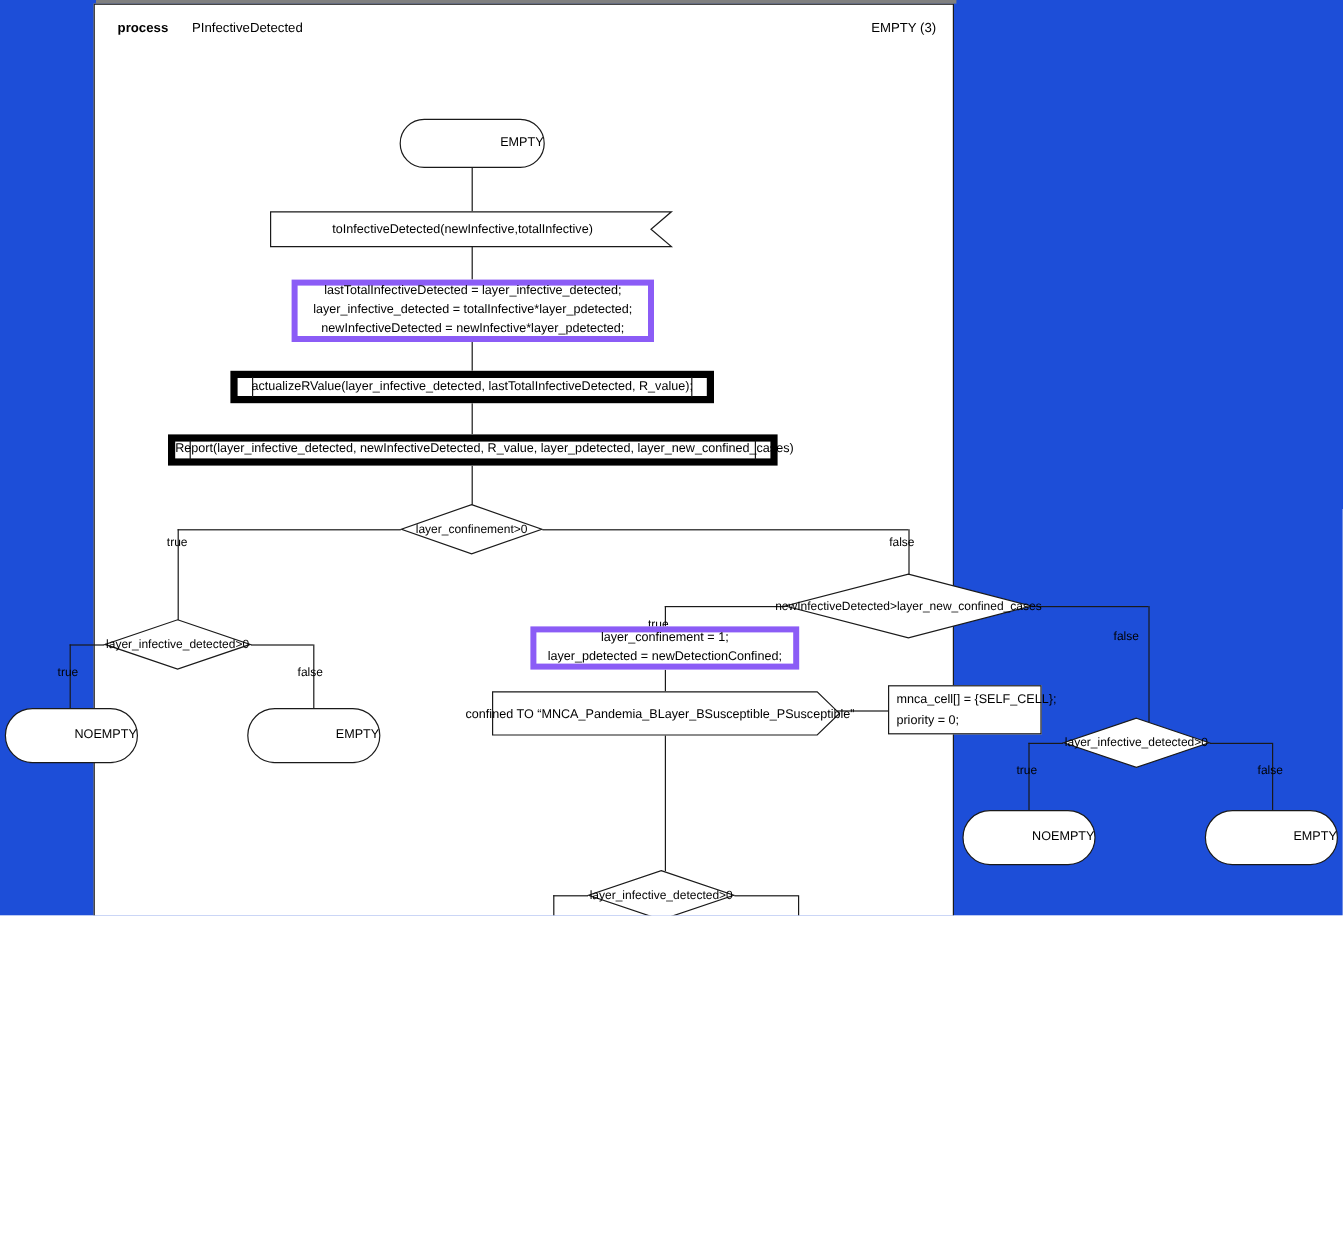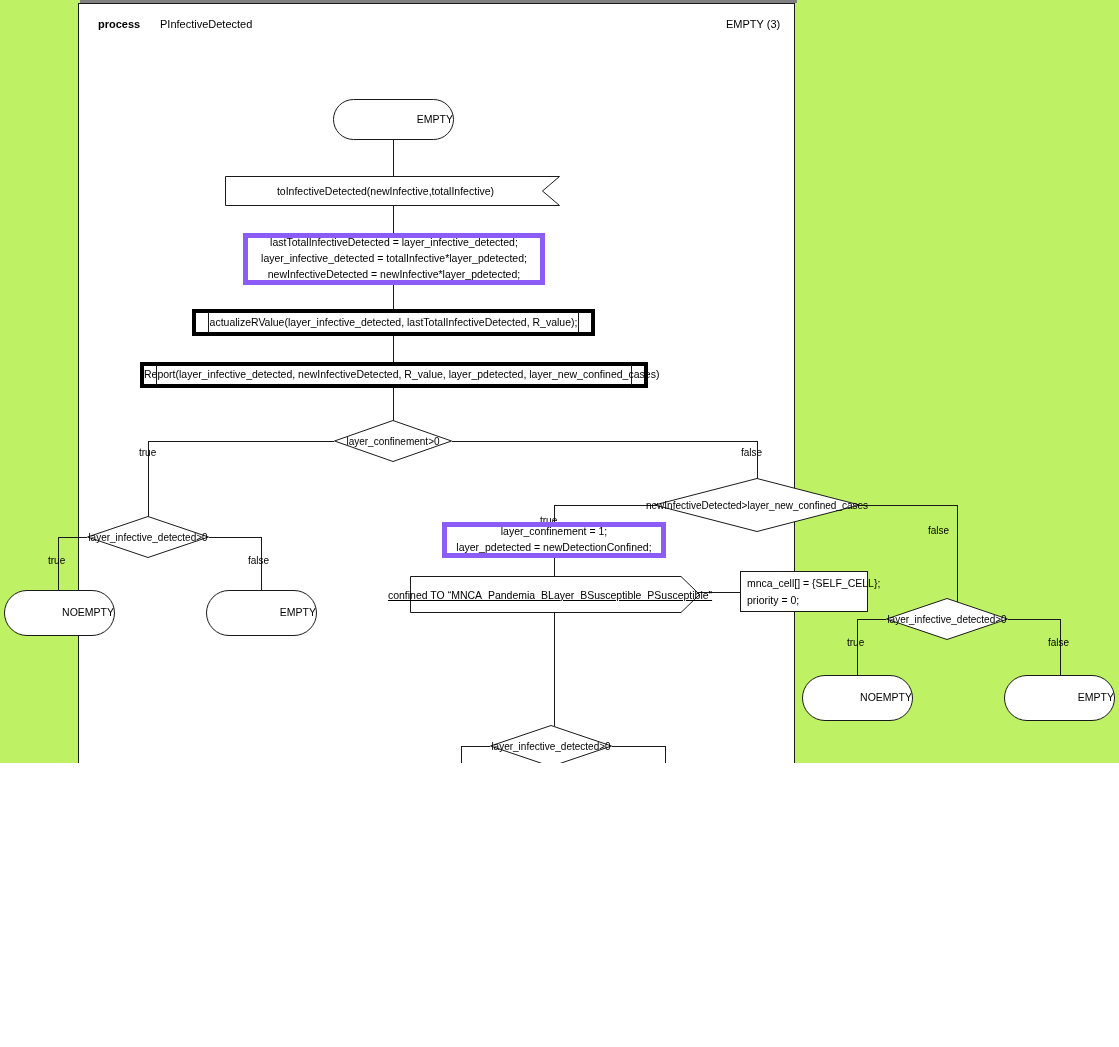--- a/index.html
+++ b/index.html
@@ -5,21 +5,21 @@
   * { box-sizing: border-box; }
   html, body {
     margin: 0; padding: 0;
     background: #ffffff;
     font-family: "Liberation Sans", sans-serif;
   }
   #page {
     position: relative;
     width: 1119px;
     height: 763px;
-    background: #bef264;
+    background: #1d4ed8;
     overflow: hidden;
   }
 
   
   #frame {
     position: absolute;
     left: 78px; top: 3px;
     width: 717px; height: 1039px;
     border: 1px solid #1a1a1a;
     background: #ffffff;
@@ -75,21 +75,21 @@
     border: 1px solid #1a1a1a;
     background: #fff;
     justify-content: flex-start;
     text-align: left;
     padding: 3px 6px;
     line-height: 1.55;
   }
 
   
   .predef {
-    border: 4px solid #000000;
+    border: 6px solid #000000;
     background: #fff;
   }
   .predef .inner {
     position: absolute;
     top: -1px; bottom: -1px;
     left: 12px; right: 12px;
     border-left: 1px solid #1a1a1a;
     border-right: 1px solid #1a1a1a;
     pointer-events: none;
   }
@@ -251,21 +251,21 @@
 
   <div class="node process-box" style="left:442px; top:522px; width:224px; height:36px; flex-direction:column; justify-content:center;">
     <span>layer_confinement = 1;</span>
     <span>layer_pdetected = newDetectionConfined;</span>
   </div>
 
   <div class="shape-host" style="left:410px; top:576px; width:290px; height:37px;">
     <svg width="290" height="37" viewBox="0 0 290 37">
       <path d="M0.5,0.5 H271 L289.5,18.5 L271,36.5 H0.5 Z" fill="#ffffff" stroke="#1a1a1a" stroke-width="1"></path>
     </svg>
-    <div class="caption" style="padding-right:10px;text-decoration:underline;">
+    <div class="caption" style="padding-right:10px;">
       <span>confined TO “MNCA_Pandemia_BLayer_BSusceptible_PSusceptible”</span>
     </div>
   </div>
 
   <div class="node note-box" style="left:740px; top:571px; width:128px; height:41px; flex-direction:column; align-items:flex-start; justify-content:center;">
     <span>mnca_cell[] = {SELF_CELL};</span>
     <span>priority = 0;</span>
   </div>
 
   <div class="shape-host diamond-host" style="left:886px; top:598px; width:122px; height:42px;">

